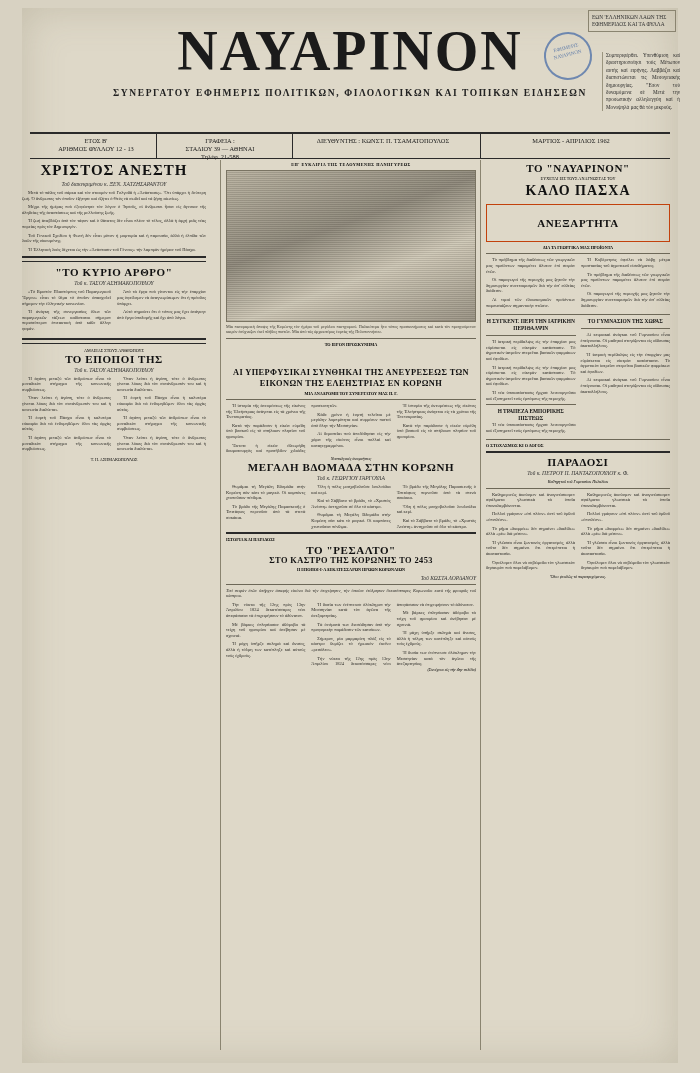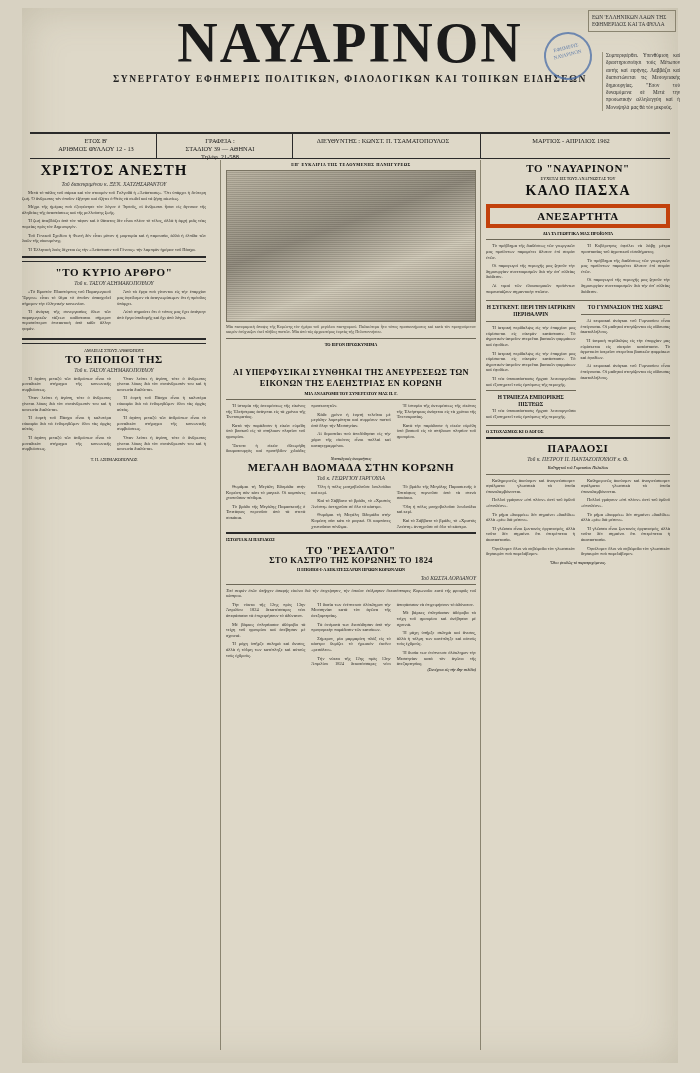--- a/index.html
+++ b/index.html
@@ -3,21 +3,21 @@
 <meta charset="utf-8">
 <style>
   html,body{margin:0;padding:0;background:#9a9a9a;}
   body{width:700px;height:1073px;overflow:hidden;font-family:"Liberation Serif",serif;}
   .page{position:relative;width:700px;height:1073px;background:#d8d2c2;box-sizing:border-box;}
   .paper{position:absolute;left:22px;top:8px;width:656px;height:1055px;background:#ded8c8;
          box-shadow:inset 0 0 40px rgba(120,110,85,.25);}
   
   .masthead{position:absolute;left:0;top:6px;width:656px;text-align:center;}
   .title{font-family:"Liberation Serif",serif;font-size:56px;letter-spacing:2px;font-weight:bold;
-         color:#1b1b1b;line-height:58px;margin:0;}
+         color:#1b1b1b;line-height:58px;margin:8px;}
   .subtitle{font-size:9.5px;letter-spacing:1.6px;color:#222;margin-top:2px;font-weight:bold;}
   .stamp{position:absolute;right:86px;top:24px;width:48px;height:48px;border:2px solid #4a6ea8;
          border-radius:50%;color:#3d63a0;font-size:5px;line-height:7px;text-align:center;
          transform:rotate(-14deg);opacity:.75;padding-top:10px;box-sizing:border-box;}
   .cornerbox{position:absolute;right:2px;top:2px;width:88px;font-size:5.4px;line-height:7px;
              color:#333;border:1px solid #8a8470;padding:3px;box-sizing:border-box;}
   .leftnote{position:absolute;left:580px;top:44px;width:74px;font-size:5.2px;line-height:7.4px;
             color:#2a2a2a;border-left:1px solid #9b957f;padding-left:3px;text-align:justify;}
   
   .headbar{position:absolute;left:8px;top:124px;width:640px;border-top:2px solid #2a2a2a;
@@ -32,21 +32,21 @@
   .col{position:absolute;box-sizing:border-box;}
   .ttl{font-weight:bold;text-align:center;color:#111;}
   .h1{font-size:15px;letter-spacing:1px;}
   .h2{font-size:11px;letter-spacing:.6px;}
   .h3{font-size:8.4px;letter-spacing:.4px;}
   .byline{font-size:5.6px;text-align:center;font-style:italic;color:#333;margin:2px 0 3px;}
   .body{font-size:4.5px;line-height:5.6px;text-align:justify;color:#2b2a26;
         font-family:"Liberation Serif",serif;}
   .body p{margin:0 0 3px;text-indent:6px;}
   .dblrule{border-top:2px solid #2a2a2a;border-bottom:1px solid #2a2a2a;height:3px;margin:4px 0;}
-  .boxed{border:4px solid #c2410c;padding:2px;}
+  .boxed{border:1px solid #c2410c;padding:12px;}
   .photo{background:linear-gradient(160deg,#b9b2a0,#8e887a 40%,#cfc8b6 65%,#9a9384);
          position:relative;overflow:hidden;border:1px solid #7a7463;}
   .photo:after{content:"";position:absolute;inset:0;
     background:repeating-linear-gradient(0deg,rgba(0,0,0,.10) 0 1px,rgba(255,255,255,.05) 1px 2px);}
   .caption{font-size:4.2px;line-height:5.2px;text-align:justify;color:#3a382f;margin-top:2px;}
   .center{text-align:center;}
   .small{font-size:4.2px;line-height:5.2px;}
   .colsplit2{column-count:2;column-gap:6px;}
   .colsplit3{column-count:3;column-gap:6px;}
   .sep{height:1px;background:#6d6858;margin:3px 0;}
@@ -146,21 +146,21 @@
         <p>Ὅλη ἡ πόλις μοσχοβολοῦσε λουλούδια καὶ κερί.</p>
         <p>Καὶ τὸ Σάββατο τὸ βράδυ, τὸ «Χριστὸς Ἀνέστη» ἀντηχοῦσε σὲ ὅλο τὸ κάστρο.</p>
         <p>Θυμᾶμαι τὴ Μεγάλη Βδομάδα στὴν Κορώνη σὰν κάτι τὸ μαγικό. Οἱ καμπάνες χτυποῦσαν πένθιμα.</p>
         <p>Τὸ βράδυ τῆς Μεγάλης Παρασκευῆς ὁ Ἐπιτάφιος περνοῦσε ἀπὸ τὰ στενὰ σοκάκια.</p>
         <p>Ὅλη ἡ πόλις μοσχοβολοῦσε λουλούδια καὶ κερί.</p>
         <p>Καὶ τὸ Σάββατο τὸ βράδυ, τὸ «Χριστὸς Ἀνέστη» ἀντηχοῦσε σὲ ὅλο τὸ κάστρο.</p>
       </div>
       <div class="thickline"></div>
       <div class="small" style="font-weight:bold">ΙΣΤΟΡΙΑ ΚΑΙ ΠΑΡΑΔΟΣΙ</div>
       <div class="ttl h2" style="margin-top:2px">ΤΟ "ΡΕΣΑΛΤΟ"</div>
-      <div class="ttl h3">ΣΤΟ ΚΑΣΤΡΟ ΤΗΣ ΚΟΡΩΝΗΣ ΤΟ 1824</div>
+      <div class="ttl h3">ΣΤΟ ΚΑΣΤΡΟ ΤΗΣ ΚΟΡΩΝΗΣ ΤΟ 2453</div>
       <div class="small center" style="font-weight:bold;margin-top:2px">Η ΕΠΟΠΟΙ·Ι·Α ΔΕΚΑΤΕΣΣΑΡΩΝ ΗΡΩΩΝ ΚΟΡΩΝΑΙΩΝ</div>
       <div class="byline" style="text-align:right">Τοῦ ΚΩΣΤΑ ΛΟΡΔΑΝΟΥ</div>
       <div class="sep"></div>
       <div class="body" style="font-style:italic">Ἐπὶ σειρὰν ἐτῶν ὑπῆρχεν ἀσαφὴς εἰκόνα διὰ τὴν ἐπιχείρησιν, τὴν ὁποίαν ἐτόλμησαν δεκατέσσαρες Κορωναῖοι κατὰ τῆς φρουρᾶς τοῦ κάστρου.</div>
       <div class="body colsplit3" style="margin-top:3px">
         <p>Τὴν νύκτα τῆς 12ης πρὸς 13ην Ἀπριλίου 1824 δεκατέσσαρες νέοι ἀπεφάσισαν νὰ ἐπιχειρήσουν τὸ ἀδύνατον.</p>
         <p>Μὲ βάρκες ἐπλησίασαν ἀθόρυβα τὰ τείχη τοῦ φρουρίου καὶ ἀνέβησαν μὲ σχοινιά.</p>
         <p>Ἡ μάχη ὑπῆρξε σκληρὰ καὶ ἄνισος, ἀλλὰ ἡ τόλμη των κατέπληξε καὶ αὐτοὺς τοὺς ἐχθρούς.</p>
         <p>Ἡ θυσία των ἐνέπνευσε ὁλόκληρον τὴν Μεσσηνίαν κατὰ τὸν ἀγῶνα τῆς ἀνεξαρτησίας.</p>
         <p>Τὰ ὀνόματά των διεσώθησαν ἀπὸ τὴν προφορικὴν παράδοσιν τῶν κατοίκων.</p>

